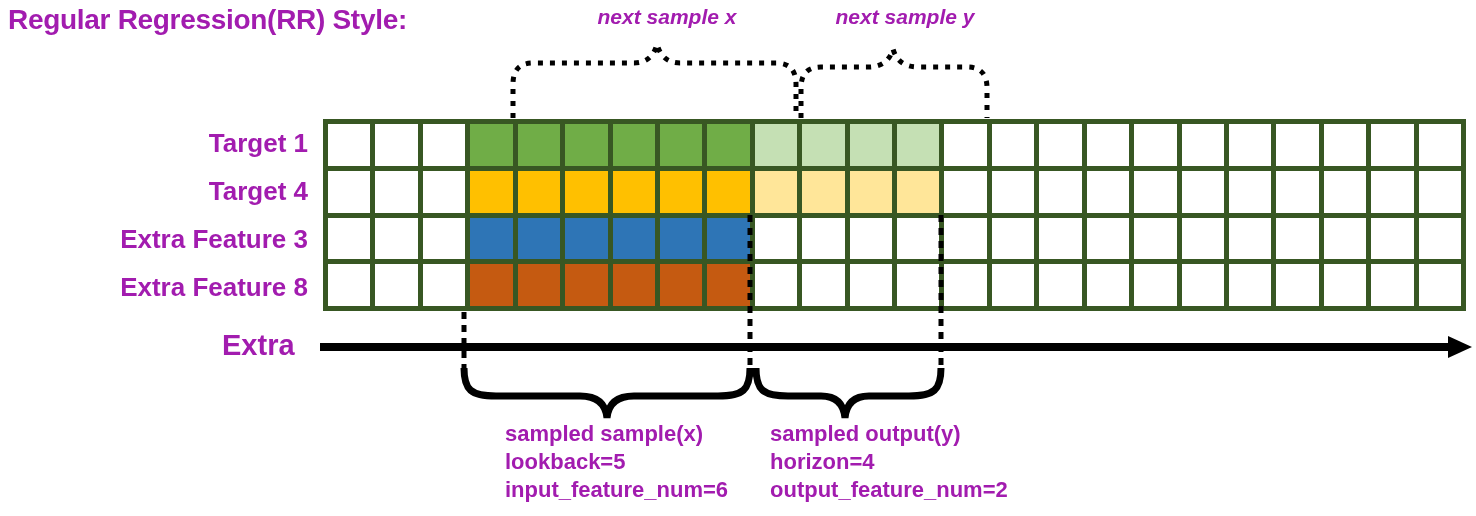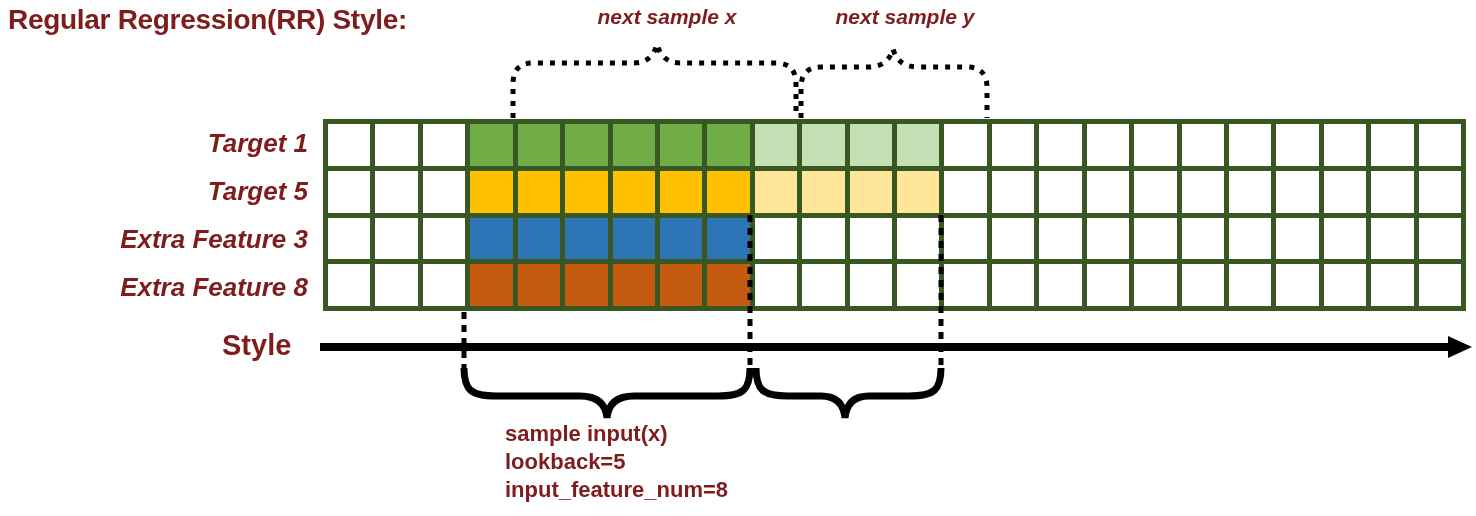--- a/index.html
+++ b/index.html
@@ -3,21 +3,21 @@
 <meta charset="utf-8">
 <style>
   * { margin: 0; padding: 0; box-sizing: border-box; }
   body { background: #fff; font-family: "Liberation Sans", sans-serif; }
   .canvas {
     position: relative;
     width: 1476px;
     height: 516px;
     background: #ffffff;
     overflow: hidden;
-    color: #7f1d1d;
+    color: #a21caf;
   }
   .title {
     position: absolute;
     left: 8px; top: 4px;
     font-size: 28px;
     font-weight: bold;
     letter-spacing: -0.3px;
     white-space: nowrap;
   }
   .next-label {
@@ -41,21 +41,20 @@
     grid-template-rows: repeat(4, 1fr);
   }
   .row-label {
     display: flex;
     align-items: center;
     justify-content: flex-end;
     padding-right: 8px;
     font-size: 26px;
     font-weight: bold;
     white-space: nowrap;
-    font-style: italic;
   }
 
   .sample-grid {
     position: absolute;
     left: 323px; top: 119px;
     width: 1143px; height: 192px;
     background: #385723;
     display: grid;
     grid-template-columns: repeat(24, 1fr);
     grid-template-rows: repeat(4, 1fr);
@@ -94,21 +93,21 @@
 
 <div class="canvas">
 
   <div class="title">Regular Regression(RR) Style:</div>
 
   <div class="next-label next-y">next sample y</div>
   <div class="next-label next-x">next sample x</div>
 
   <div class="row-labels">
     <div class="row-label">Target 1</div>
-    <div class="row-label">Target 5</div>
+    <div class="row-label">Target 4</div>
     <div class="row-label">Extra Feature 3</div>
     <div class="row-label">Extra Feature 8</div>
   </div>
 
   <div class="sample-grid">
       <div class="cell" style="background: rgb(255, 255, 255);"></div>
       <div class="cell" style="background: rgb(255, 255, 255);"></div>
       <div class="cell" style="background: rgb(255, 255, 255);"></div>
       <div class="cell" style="background: rgb(112, 173, 71);"></div>
       <div class="cell" style="background: rgb(112, 173, 71);"></div>
@@ -198,28 +197,33 @@
       <div class="cell" style="background: rgb(255, 255, 255);"></div>
       <div class="cell" style="background: rgb(255, 255, 255);"></div>
       <div class="cell" style="background: rgb(255, 255, 255);"></div>
       <div class="cell" style="background: rgb(255, 255, 255);"></div>
       <div class="cell" style="background: rgb(255, 255, 255);"></div>
       <div class="cell" style="background: rgb(255, 255, 255);"></div>
       <div class="cell" style="background: rgb(255, 255, 255);"></div>
       <div class="cell" style="background: rgb(255, 255, 255);"></div>
     </div>
 
-  <div class="time-label">Style</div>
+  <div class="time-label">Extra</div>
 
   <div class="anno-block anno-input">
-    <div>sample input(x)</div>
+    <div>sampled sample(x)</div>
     <div>lookback=5</div>
-    <div>input_feature_num=8</div>
+    <div>input_feature_num=6</div>
   </div>
 
+  <div class="anno-block anno-output">
+    <div>sampled output(y)</div>
+    <div>horizon=4</div>
+    <div>output_feature_num=2</div>
+  </div>
 
   <svg class="overlay" viewBox="0 0 1476 516">
 
     <path d="M 513 118 L 513 84 Q 513 63 533 63 L 634 63 Q 652 63 657 44 Q 662 63 680 63 L 776 63 Q 796 63 796 84 L 796 118" fill="none" stroke="#000" stroke-width="5" stroke-dasharray="5 7"></path>
 
     <path d="M 801 118 L 801 88 Q 801 67 821 67 L 868 67 Q 888 67 893 49 Q 898 67 918 67 L 967 67 Q 987 67 987 88 L 987 118" fill="none" stroke="#000" stroke-width="5" stroke-dasharray="5 7"></path>
 
     <line x1="464" y1="312" x2="464" y2="369" stroke="#000" stroke-width="5" stroke-dasharray="7 6"></line>
     <line x1="750" y1="215" x2="750" y2="369" stroke="#000" stroke-width="5" stroke-dasharray="7 6"></line>
     <line x1="941" y1="215" x2="941" y2="369" stroke="#000" stroke-width="5" stroke-dasharray="7 6"></line>

